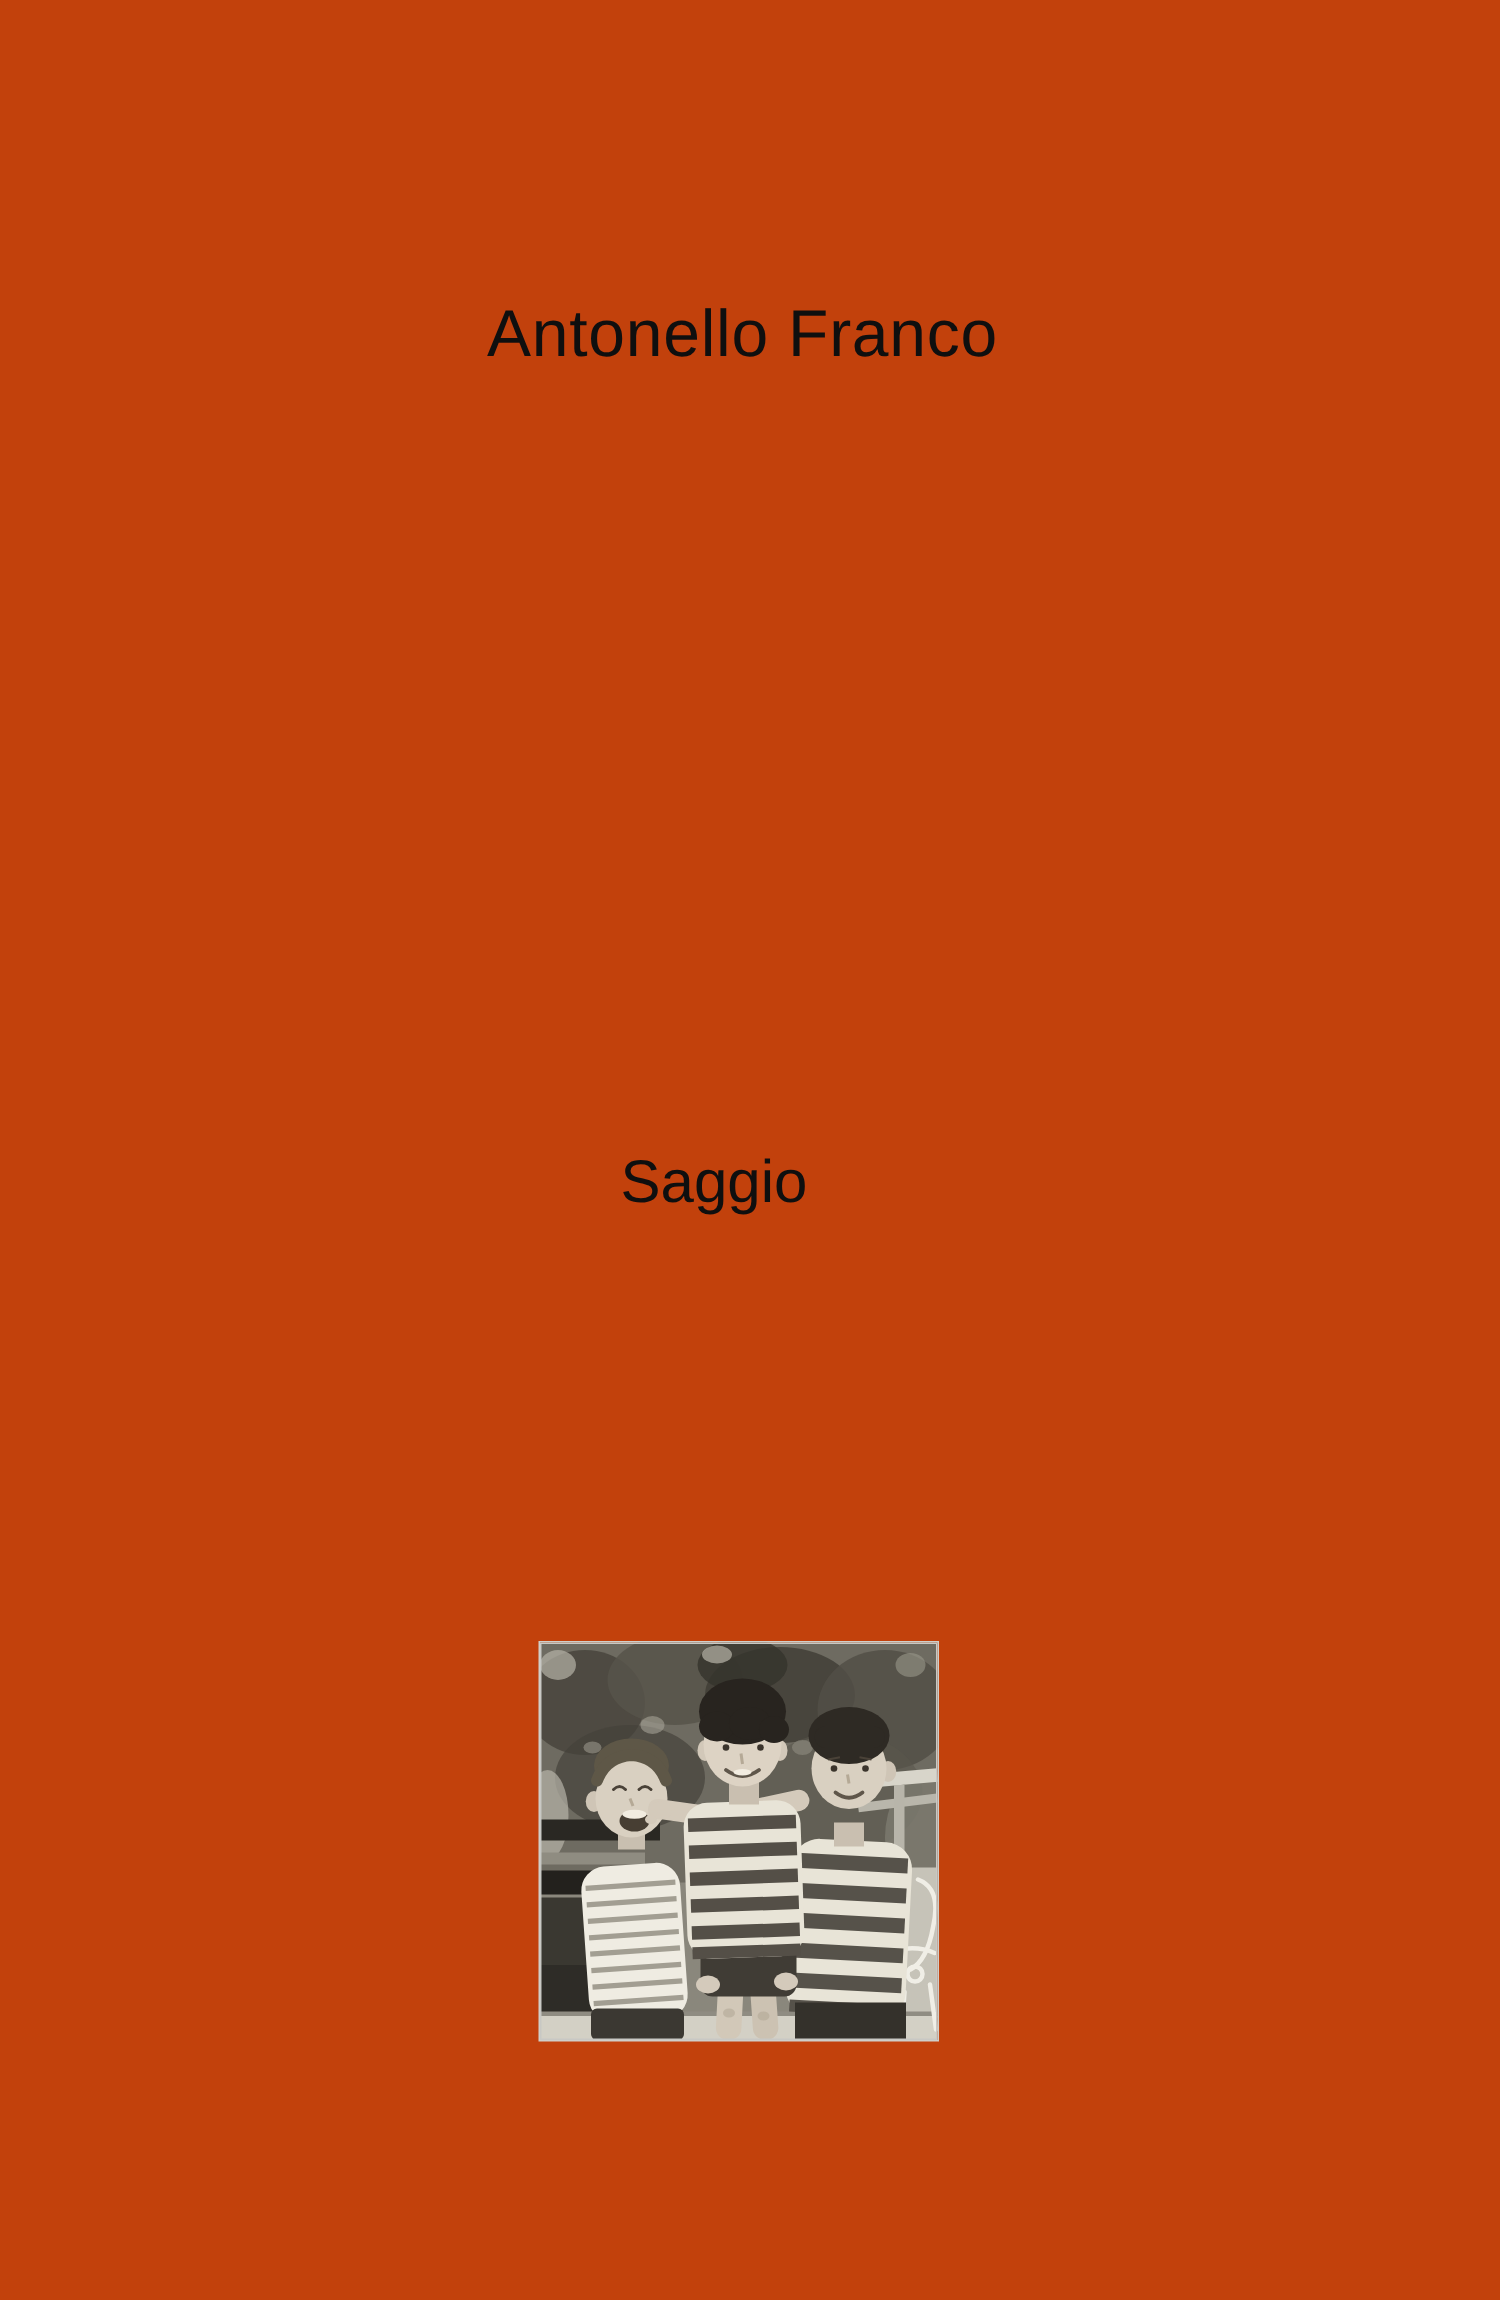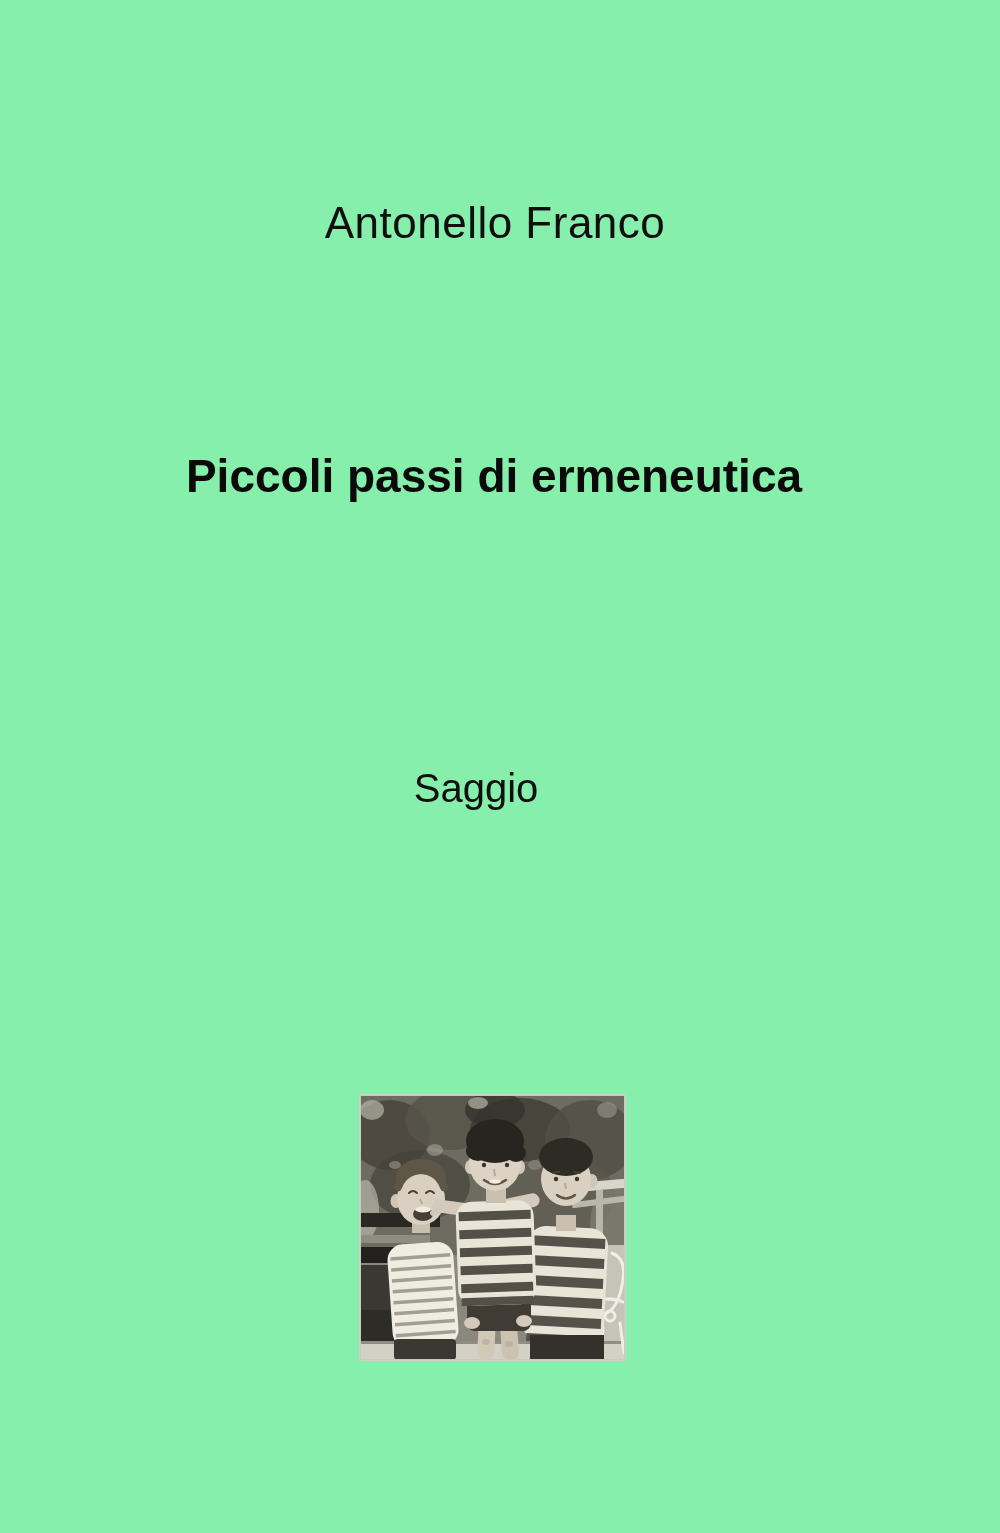--- a/index.html
+++ b/index.html
@@ -11,21 +11,21 @@
     height: 1533px;
     background: #ffffff;
     font-family: "Liberation Sans", "DejaVu Sans", sans-serif;
     color: #0f0f0f;
     position: relative;
     overflow: hidden;
   }
   .page {
     position: absolute;
     inset: 0;
-    background: #86efac;
+    background: #c2410c;
   }
   .author {
     position: absolute;
     top: 198px;
     left: -5px;
     width: 1000px;
     text-align: center;
     font-size: 44px;
     font-weight: 400;
     letter-spacing: 0.5px;
@@ -63,21 +63,21 @@
   .photo svg { display: block; }
 </style>
 </head>
 <body>
 
 <div class="page">
 
   <div class="author">Antonello Franco</div>
 
   <div class="title">
-    <span>Piccoli passi di ermeneutica</span><br>
+    <br>
   </div>
 
   <div class="genre">Saggio</div>
 
   <div class="photo">
     <svg width="265" height="265" viewBox="0 0 265 265" role="img" aria-label="Black-and-white photograph of three young boys in striped shirts embracing outdoors in front of a railing with trees behind">
 
       <rect x="0" y="0" width="265" height="265" fill="#8a877c"></rect>
       <rect x="0" y="0" width="265" height="160" fill="#6e6b61"></rect>
 

